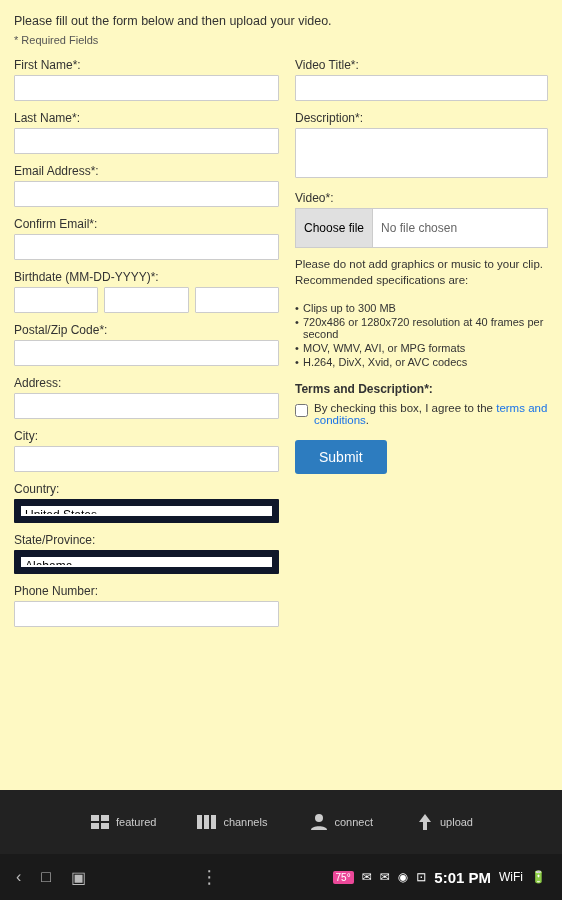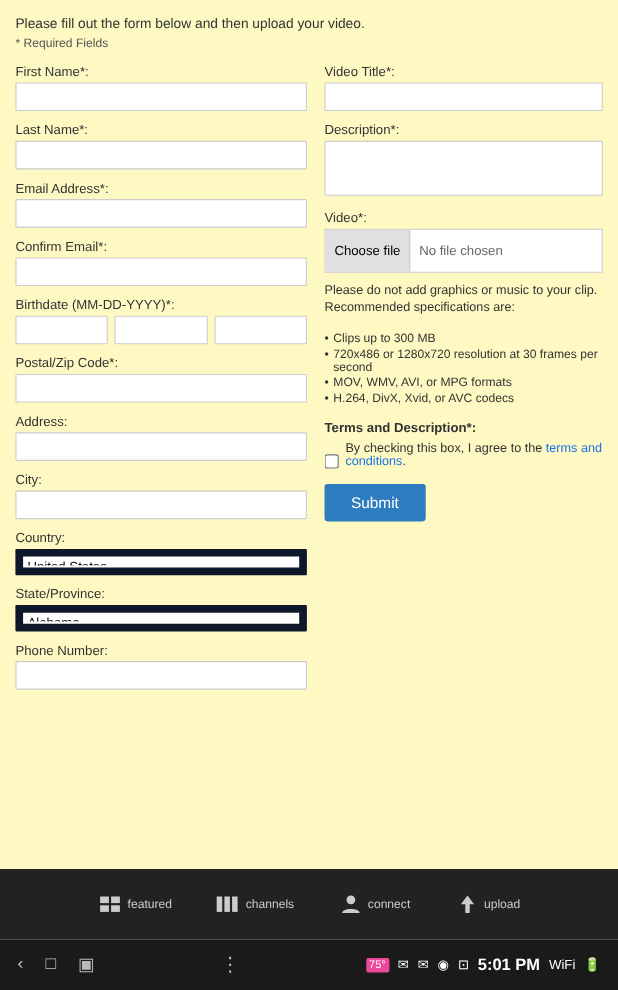--- a/index.html
+++ b/index.html
@@ -156,21 +156,21 @@
 
     .terms-label {
       font-size: 12px;
       font-weight: bold;
       color: #333;
       margin-bottom: 6px;
     }
 
     .terms-checkbox-row {
       display: flex;
-      align-items: flex-end;
+      align-items: flex-start;
       gap: 6px;
       font-size: 11.5px;
       color: #333;
     }
 
     .terms-checkbox-row input[type="checkbox"] {
       margin-top: 2px;
       flex-shrink: 0;
     }
 
@@ -388,21 +388,21 @@
         <div class="file-upload-row">
           <button class="choose-file-btn">Choose file</button>
           <span class="no-file-text">No file chosen</span>
         </div>
       </div>
 
       <p class="no-graphics-note">Please do not add graphics or music to your clip.</p>
       <p class="specs-label">Recommended specifications are:</p>
       <ul class="specs-list">
         <li>Clips up to 300 MB</li>
-        <li>720x486 or 1280x720 resolution at 30 frames per second</li>
+        <li>720x486 or 1280x720 resolution at 40 frames per second</li>
         <li>MOV, WMV, AVI, or MPG formats</li>
         <li>H.264, DivX, Xvid, or AVC codecs</li>
       </ul>
 
       <div class="terms-section">
         <div class="terms-label">Terms and Description*:</div>
         <div class="terms-checkbox-row">
           <input type="checkbox" style="">
           <span>
             <span>By checking this box, I agree to the</span>

